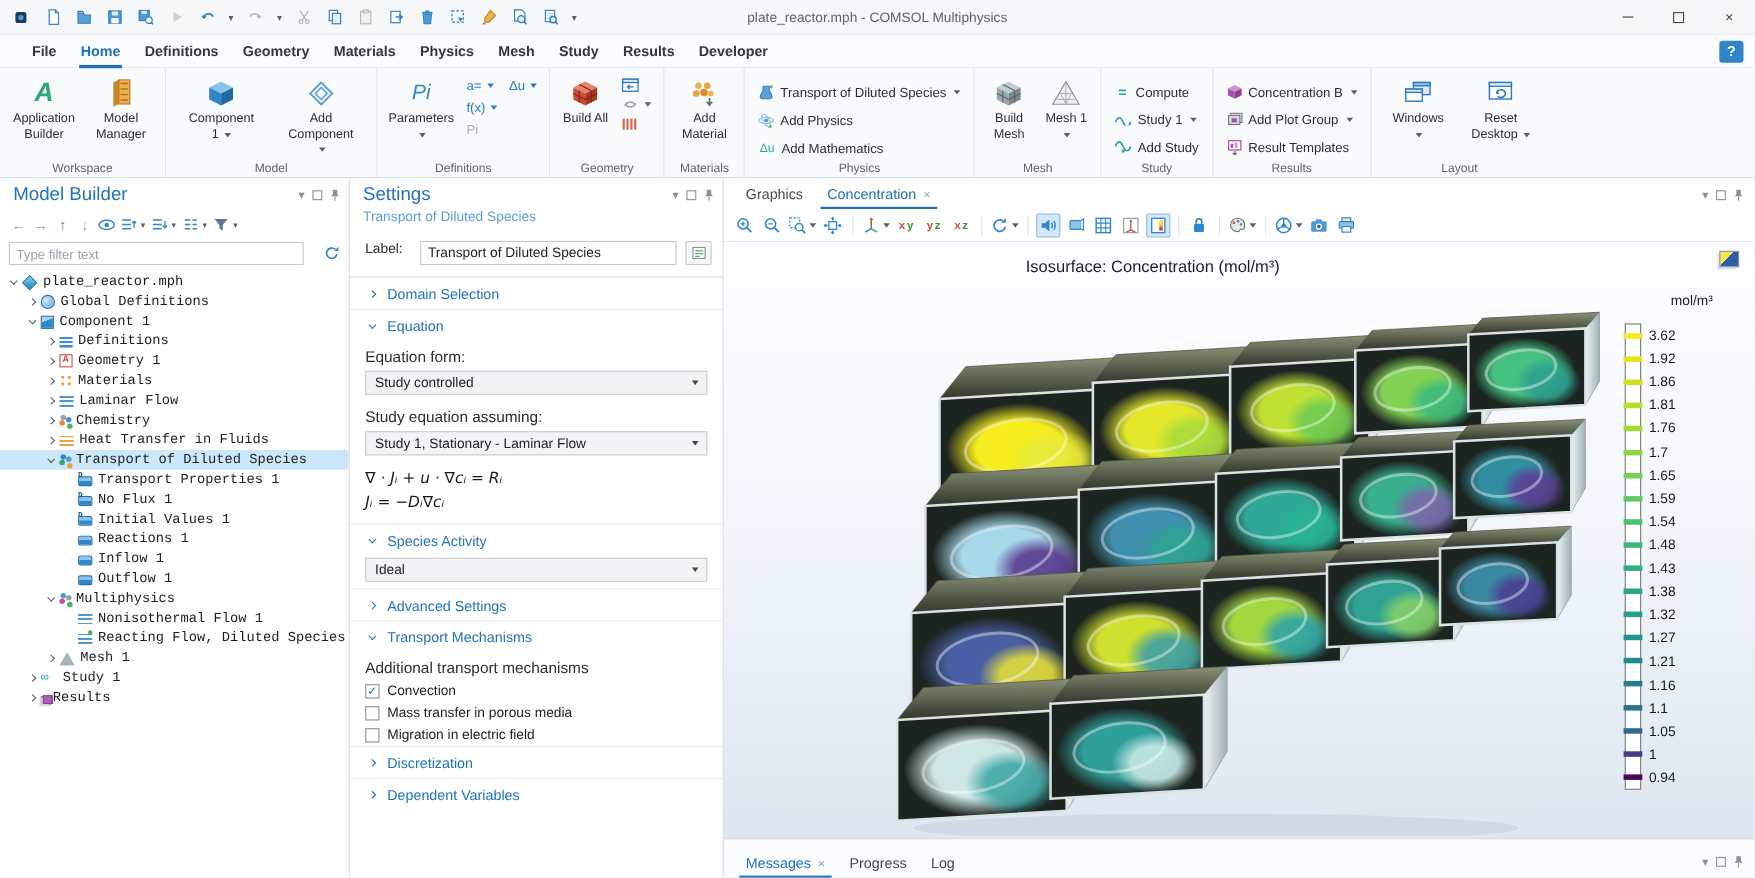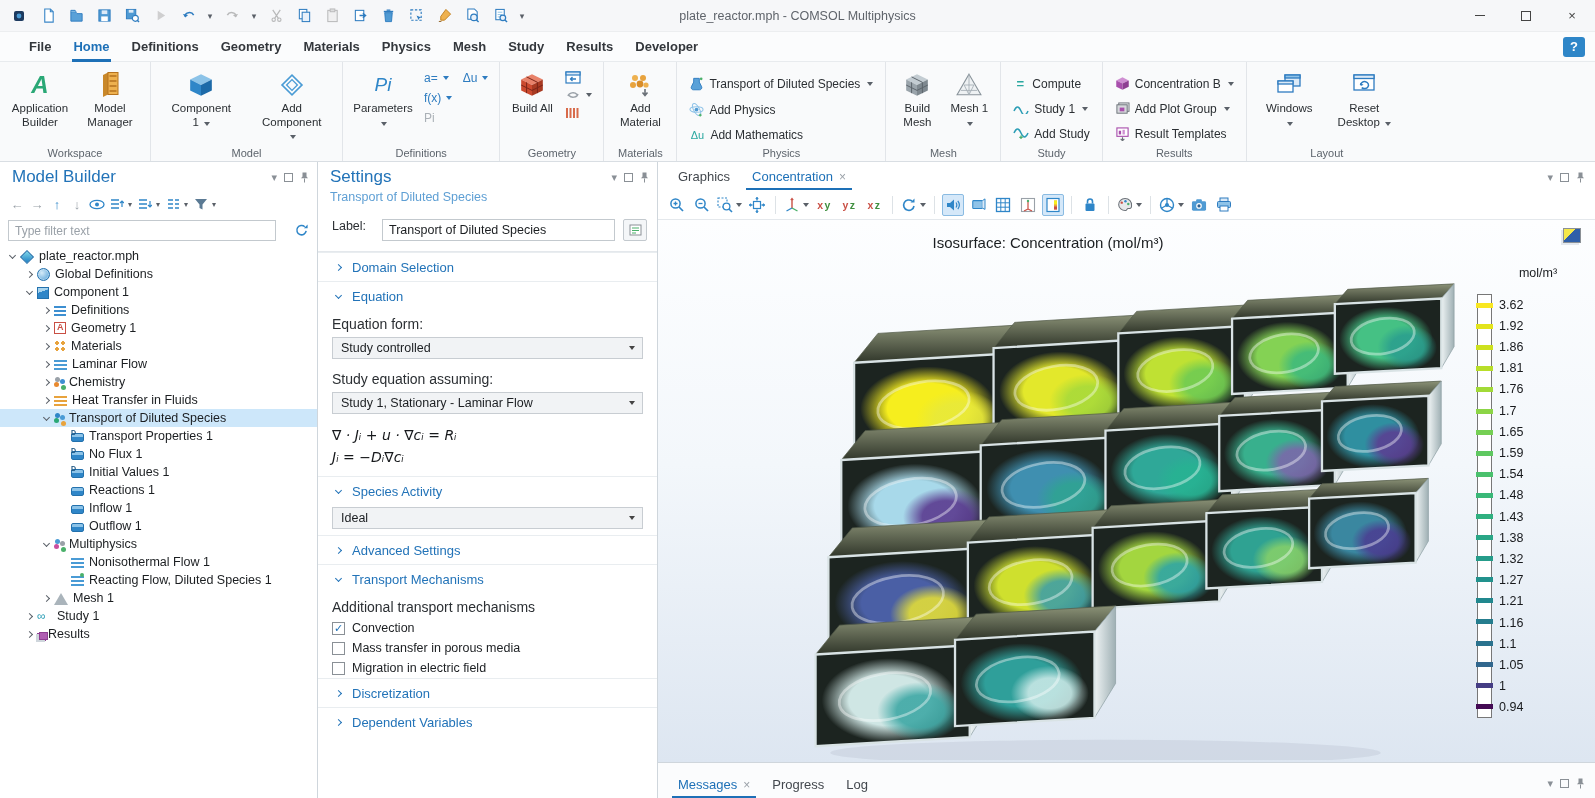--- a/index.html
+++ b/index.html
@@ -57,21 +57,21 @@
   
   .mb { width:318px; border-right:1px solid #cfd6dc; display:flex; flex-direction:column; }
   .mb-tools { height:28px; display:flex; align-items:center; gap:2px; padding:0 8px; }
   .mbtn { min-width:18px; height:20px; display:flex; align-items:center; justify-content:center; font-size:13px; color:#2f86c8; border-radius:2px; padding:0 1px; }
   .mbtn.gray { color:#9aa1a8; }
   .mcaret { font-size:8px; color:#5a6068; margin:0 2px 0 0; }
   .filter-row { display:flex; align-items:center; padding:2px 8px 4px 8px; gap:18px; }
   .filter-input { flex:1; height:21px; border:1px solid #c3c9ce; font-size:12px; padding:0 6px; color:#333; font-family:"Liberation Sans",sans-serif; }
   .filter-input::placeholder { color:#9aa1a8; }
   .tree { flex:1; overflow:hidden; padding-top:2px; font-size:12.5px; }
-  .trow { height:18px; display:flex; align-items:center; white-space:nowrap; }
+  .trow { height:18px; display:flex; align-items:center; white-space:nowrap;font-family:Liberation Mono, monospace; }
   .trow.sel { background:#cde7fa; }
   .chev { width:12px; display:inline-flex; justify-content:center; align-items:center; flex:none; }
   .chev i { width:5px; height:5px; border-right:1.4px solid #5a6068; border-bottom:1.4px solid #5a6068; display:block; }
   .chev.closed i { transform:rotate(-45deg); }
   .chev.open i { transform:rotate(45deg); margin-top:-2px; }
   .ticon { width:15px; height:14px; margin:0 5px 0 2px; flex:none; position:relative; display:inline-block; }
   .t-model { background:linear-gradient(135deg,#7fd8ea,#1f7fc4); width:10px; height:10px; transform:rotate(45deg); margin:2px 7px 0 4px; border:1px solid #1668a6; }
   .t-globe { border-radius:50%; width:13px; height:13px; margin-top:1px; border:1px solid #2371ad; background:radial-gradient(circle at 35% 35%, #d6ebf8, #4a9bd5); box-shadow:inset 0 0 0 1px rgba(255,255,255,.35); }
   .t-component { width:12px; height:12px; margin-top:1px; background:linear-gradient(160deg,#a8d4ee 36%,#2f86c8 37%); border:1px solid #2371ad; }
   .t-defs { width:12px; height:10px; margin-top:2px; background:repeating-linear-gradient(#3d8fd1 0 2px, transparent 2px 4px); }

